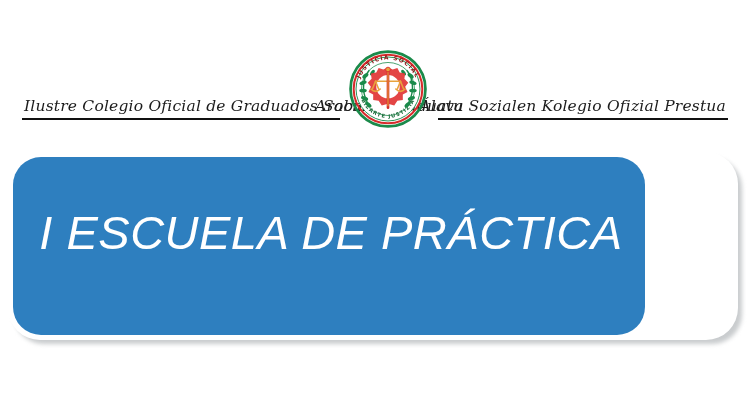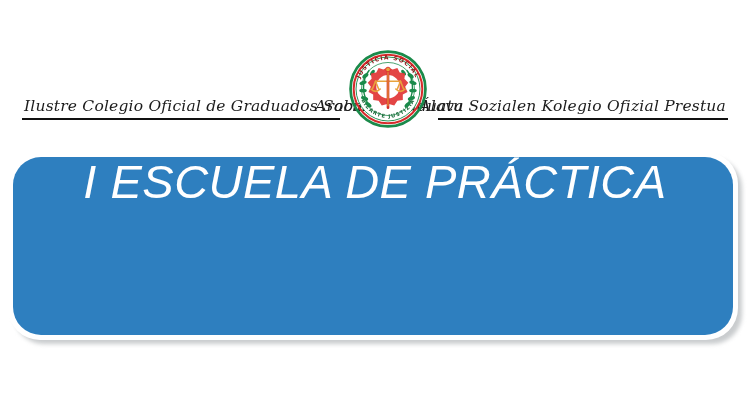--- a/index.html
+++ b/index.html
@@ -86,27 +86,28 @@
     top: 0;
     width: 730px;
     height: 188px;
     border-radius: 32px;
     background: #ffffff;
   }
   .banner {
     position: absolute;
     left: 5px;
     top: 5px;
-    width: 720px;
+    width: 632px;
     height: 178px;
     border-radius: 28px;
     background: #2e7fbf;
     display: flex;
     flex-direction: column;
     align-items: center;
+    justify-content: center;
   }
   .banner-line {
     color: #ffffff;
     font-family: "Liberation Sans", "DejaVu Sans", sans-serif;
     font-style: italic;
     font-weight: 400;
     font-size: 47px;
     letter-spacing: 0.5px;
     line-height: 1.05;
     text-align: center;

